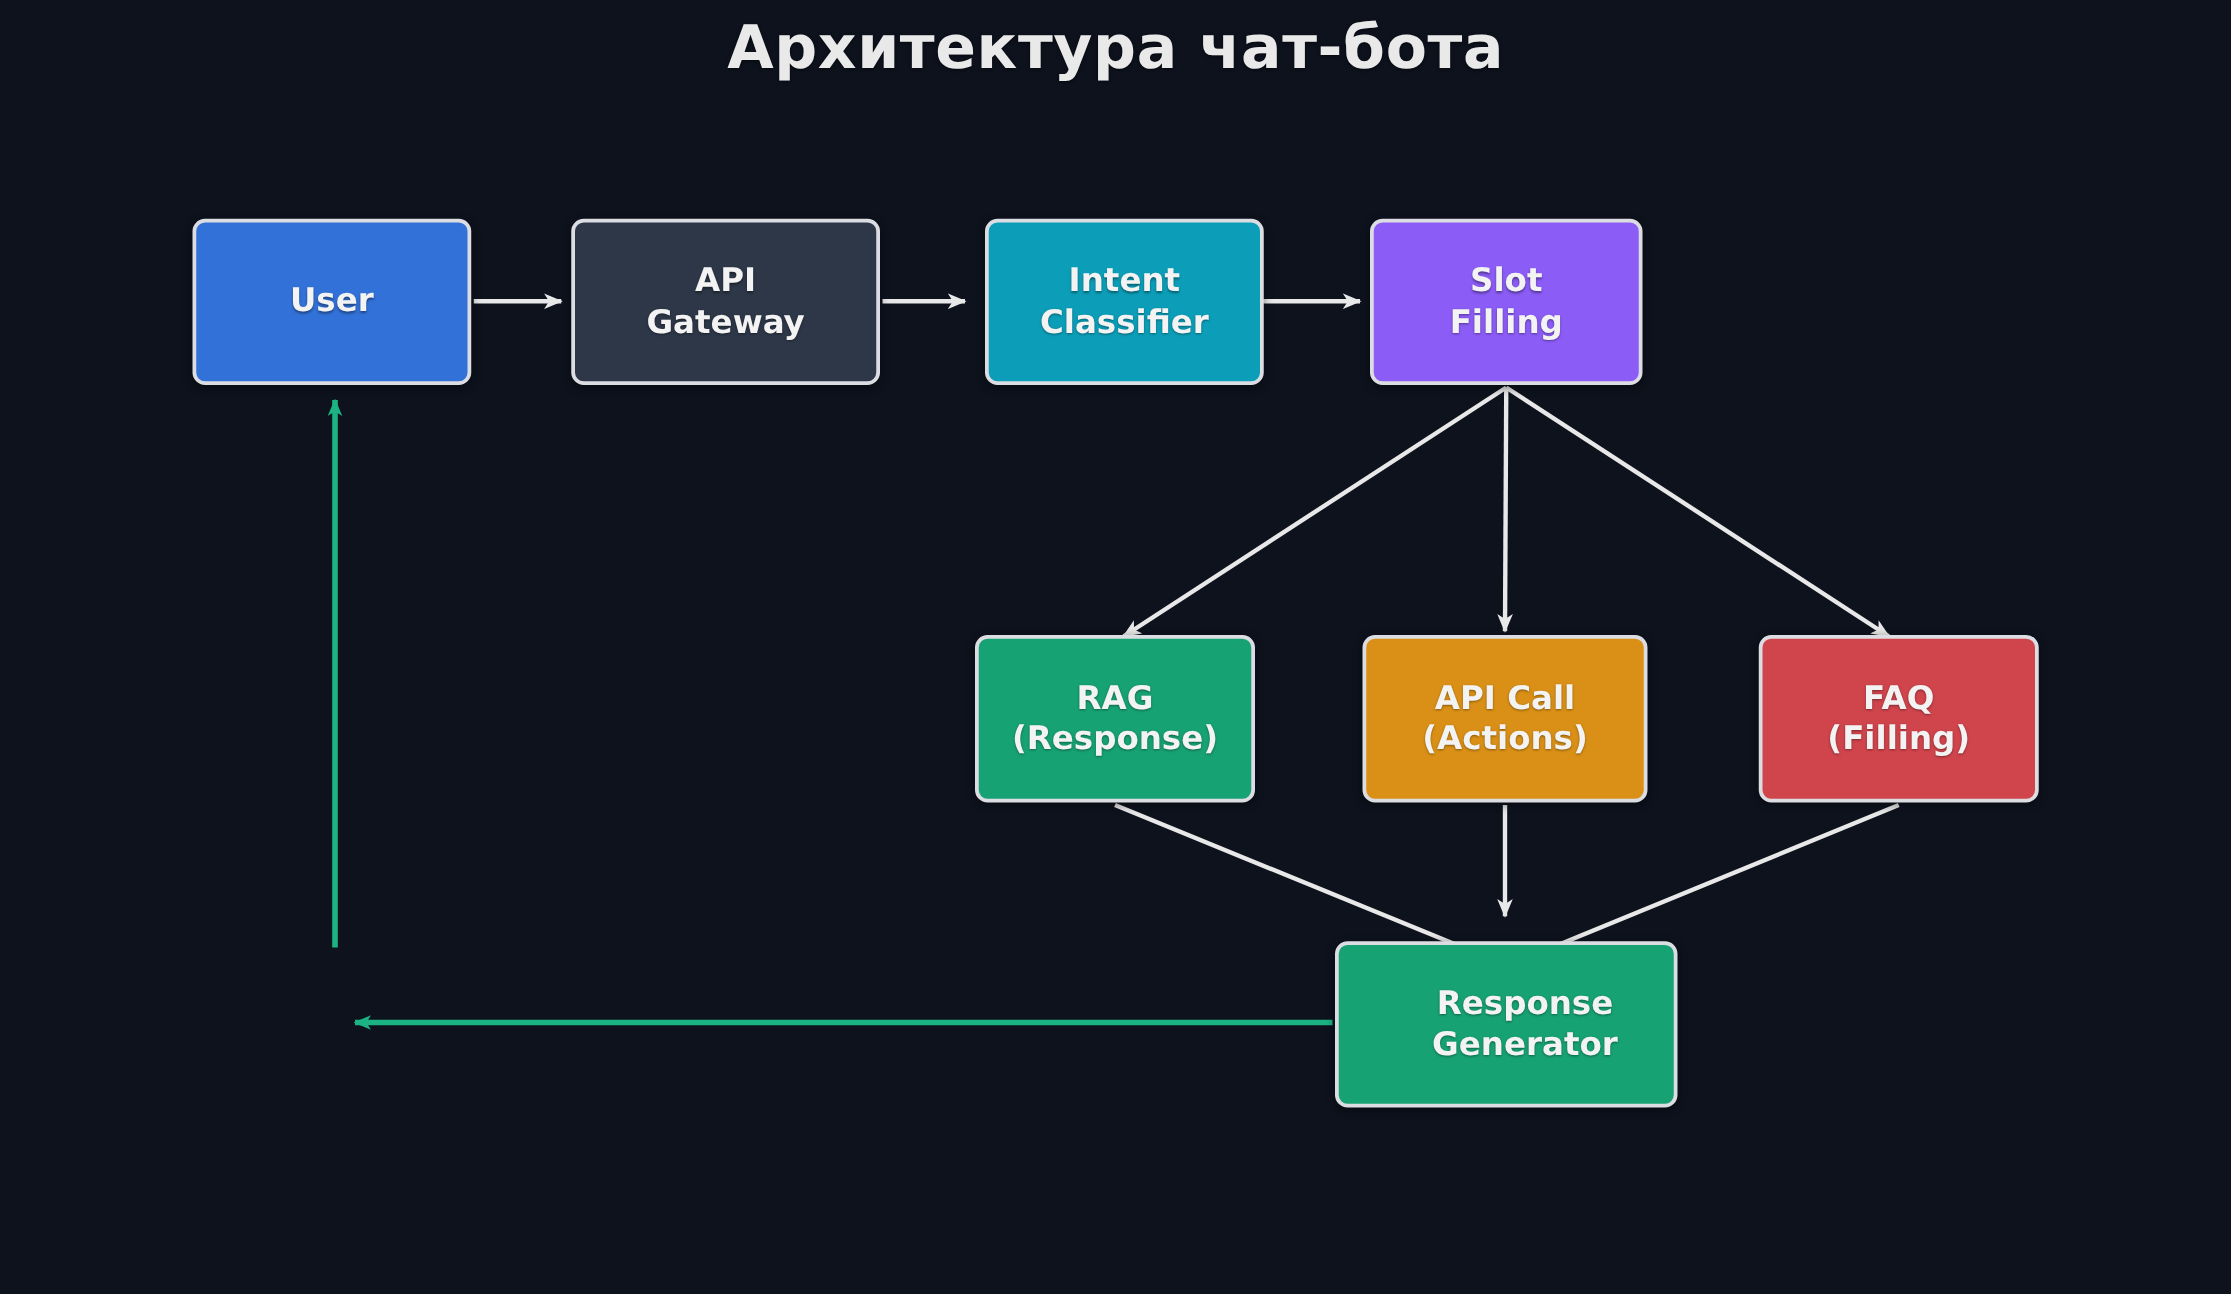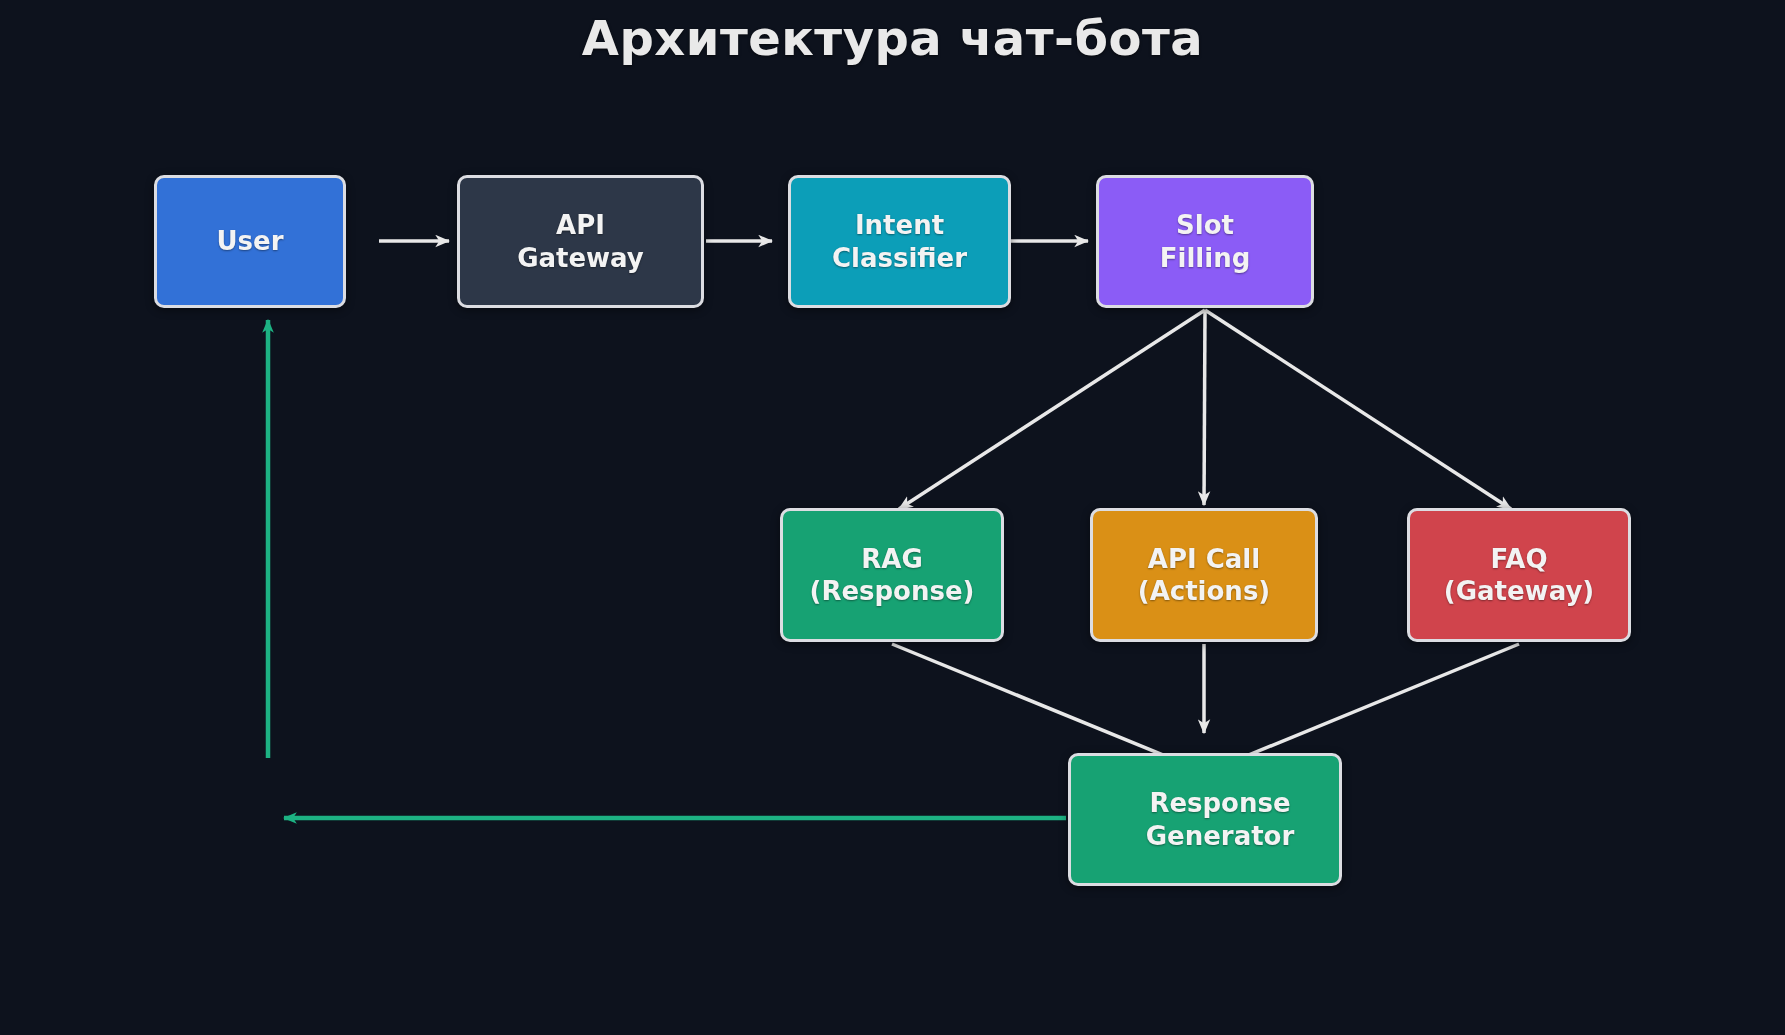--- a/index.html
+++ b/index.html
@@ -37,21 +37,21 @@
     position:absolute;
     display:flex;align-items:center;justify-content:center;
     border:3px solid var(--border);
     border-radius:10px;
     color:var(--text);
     font-size:26px;font-weight:bold;line-height:1.25;
     text-align:center;
     box-shadow:0 2px 8px rgba(0,0,0,.45);
   }
   .node .label{white-space:pre-line;text-shadow:0 1px 2px rgba(0,0,0,.4);}
-  #n-user    {left:154px; top:175px; width:192px; height:133px;}
+  #n-user    {left:154px; top:175px; width:223px; height:133px;}
   #n-gateway {left:457px; top:175px; width:247px; height:133px;}
   #n-intent  {left:788px; top:175px; width:223px; height:133px;}
   #n-slot    {left:1096px;top:175px; width:218px; height:133px;}
   #n-rag     {left:780px; top:508px; width:224px; height:134px;}
   #n-apicall {left:1090px;top:508px; width:228px; height:134px;}
   #n-faq     {left:1407px;top:508px; width:224px; height:134px;}
   #n-rg      {left:1068px;top:753px; width:274px; height:133px;padding-left:30px;}
 </style>
 </head>
 <body>
@@ -110,21 +110,21 @@
 (Response)</span>
   </div>
 
   <div class="node" id="n-apicall" style="background-color: rgb(218, 144, 22);">
     <span class="label">API Call
 (Actions)</span>
   </div>
 
   <div class="node" id="n-faq" style="background-color: rgb(208, 68, 76);">
     <span class="label">FAQ
-(Gateway)</span>
+(Filling)</span>
   </div>
 
   <div class="node" id="n-rg" style="background-color: rgb(23, 162, 115);">
     <span class="label">Response
 Generator</span>
   </div>
 
 </div>
 
 </body></html>

